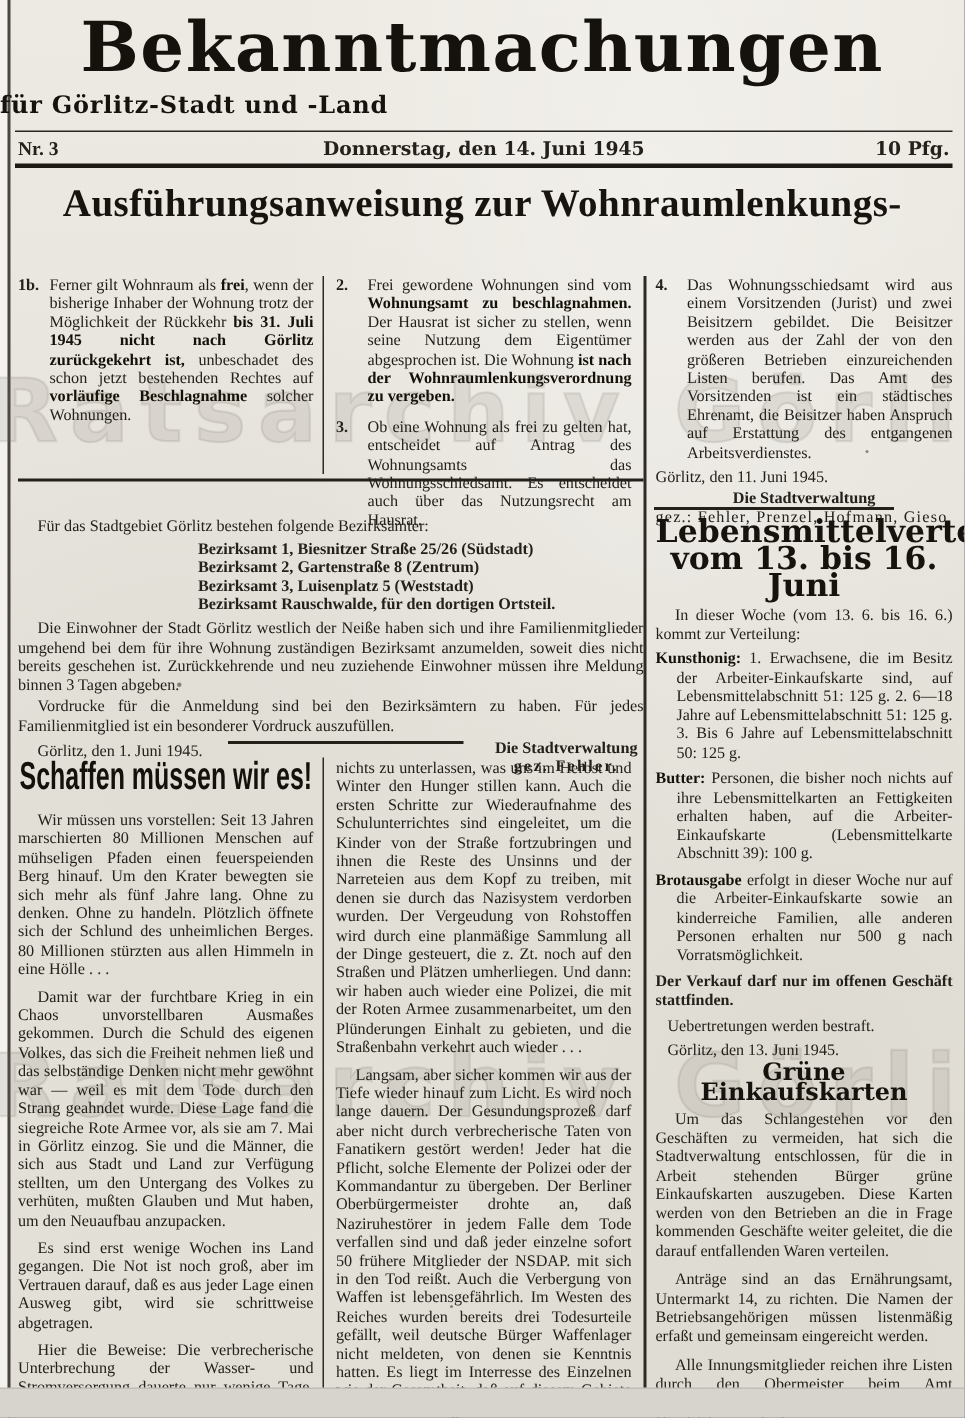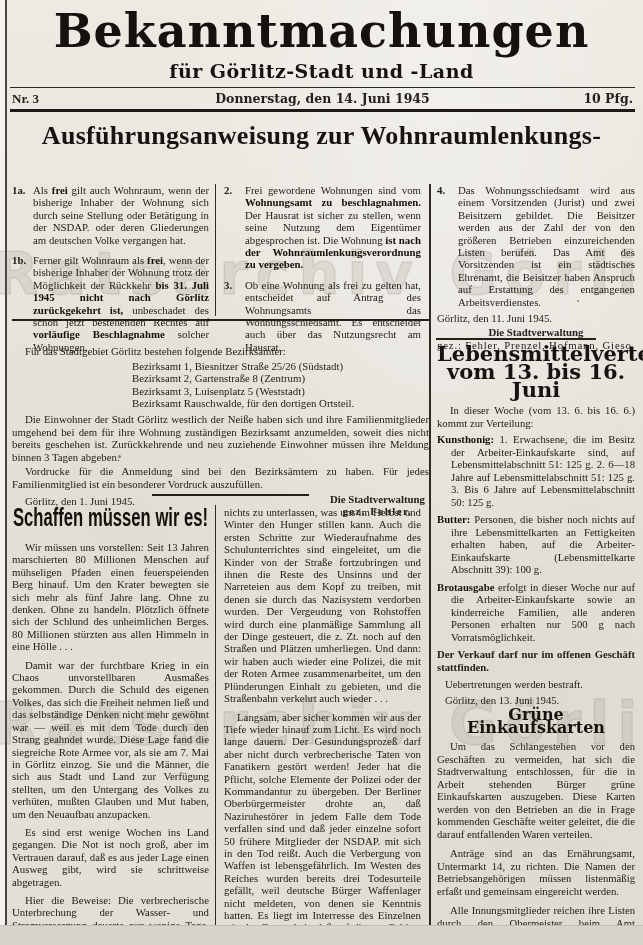--- a/index.html
+++ b/index.html
@@ -19,22 +19,22 @@
   .wm{position:absolute;left:-6px;width:700px;white-space:nowrap;
       font-family:"DejaVu Sans", sans-serif;font-weight:bold;font-size:58px;letter-spacing:8px;
       color:rgba(118,112,100,0.13);-webkit-text-stroke:1.5px rgba(118,112,100,0.16);
       pointer-events:none;}
   .wm1{top:240px;}
   .wm2{top:690px;}
 
   
   .mast-title{position:absolute;top:4px;left:0;width:100%;text-align:center;
     font-family:"DejaVu Serif", serif;font-weight:bold;font-size:46px;letter-spacing:1px;color:#15120e;}
-  .mast-sub{position:absolute;top:60px;left:0;width:100%;text-align:center;
-    font-family:"DejaVu Serif", serif;font-weight:bold;font-size:19px;letter-spacing:.5px;color:#16130f;}
+  .mast-sub{position:absolute;top:60px;left:0;width:100%;
+    font-family:"DejaVu Serif", serif;font-weight:bold;font-size:16px;letter-spacing:.5px;color:#16130f;}
   .rule-thin{position:absolute;top:87px;left:10px;right:8px;height:1px;background:#2b2722;}
   .daterow{position:absolute;top:90px;left:12px;right:10px;height:17px;font-weight:bold;font-size:13px;}
   .daterow .issue{position:absolute;left:0;top:1px;}
   .daterow .ddate{position:absolute;left:0;width:100%;text-align:center;top:1px;font-family:"DejaVu Serif", serif;font-size:12.5px;}
   .daterow .price{position:absolute;right:0;top:1px;font-family:"DejaVu Serif", serif;font-size:12.5px;}
   .rule-thick{position:absolute;top:109px;left:10px;right:8px;height:3px;background:#1d1a15;}
 
   
   .headline{position:absolute;top:121px;left:0;width:100%;text-align:center;
     font-weight:bold;font-size:26px;line-height:29px;color:#17140f;letter-spacing:.3px;}
@@ -53,21 +53,21 @@
   #vr3{left:215px;top:505px;width:1px;height:433px;}
   #hr-a1{position:absolute;left:12px;top:319px;width:417px;height:2px;background:#24201a;}
   #hr-a1c3{position:absolute;left:436px;top:338px;width:160px;height:2px;background:#24201a;}
   #hr-bez{position:absolute;left:152px;top:494px;width:157px;height:2px;background:#24201a;}
 
   .sig-org{font-weight:bold;text-align:center;margin-top:2px;}
   .sig-names{font-weight:normal;letter-spacing:.8px;white-space:nowrap;}
 
   
   .bez{position:absolute;left:12px;top:345px;width:417px;font-size:10.8px;line-height:12.6px;}
-  .bez .offices{margin:2px 0 3px 120px;font-weight:normal;line-height:12.6px;}
+  .bez .offices{margin:2px 0 3px 120px;font-weight:bold;line-height:12.6px;}
   .bez .sigwrap{position:relative;height:28px;margin-top:2px;}
   .bez .dateline{position:absolute;left:13px;top:2px;}
   .bez .sigblock{position:absolute;right:4px;top:0;text-align:center;font-weight:bold;}
   .bez .sigblock .n2{letter-spacing:1.5px;}
 
   
   .schaffen-title{position:absolute;left:13px;top:502px;white-space:nowrap;
     font-family:"Liberation Sans", sans-serif;font-weight:bold;font-size:26px;color:#14110c;
     transform:scaleX(0.64);transform-origin:left center;}
   #sch-c1{left:12px;top:541px;width:197px;}
@@ -104,24 +104,20 @@
     <span class="ddate">Donnerstag, den 14. Juni 1945</span>
     <span class="price">10 Pfg.</span>
   </div>
   <div class="rule-thick"></div>
 
   <div class="headline">
     <div>Ausführungsanweisung zur Wohnraumlenkungs-</div>
   </div>
 
   <div class="col" style="left:12px;top:184px;width:197px;">
-    <p class="numbered">
-      <span class="num">1a.</span>
-      <span><span>Als </span><b>frei</b><span> gilt auch Wohnraum, wenn der bisherige Inhaber der Wohnung sich durch seine Stellung oder Betätigung in der NSDAP. oder deren Gliederungen am deutschen Volke vergangen hat.</span></span>
-    </p>
     <p class="numbered">
       <span class="num">1b.</span>
       <span><span>Ferner gilt Wohnraum als </span><b>frei</b><span>, wenn der bisherige Inhaber der Wohnung trotz der Möglichkeit der Rückkehr </span><b>bis 31. Juli 1945 nicht nach Görlitz zurückgekehrt ist,</b><span> unbeschadet des schon jetzt bestehenden Rechtes auf </span><b>vorläufige Beschlagnahme</b><span> solcher Wohnungen.</span></span>
     </p>
   </div>
 
   <div class="col" style="left:224px;top:184px;width:197px;">
     <p class="numbered">
       <span class="num">2.</span>
       <span><span>Frei gewordene Wohnungen sind vom </span><b>Wohnungsamt zu beschlagnahmen.</b><span> Der Hausrat ist sicher zu stellen, wenn seine Nutzung dem Eigentümer abgesprochen ist. Die Wohnung </span><b>ist nach der Wohnraumlenkungsverordnung zu vergeben.</b></span>

